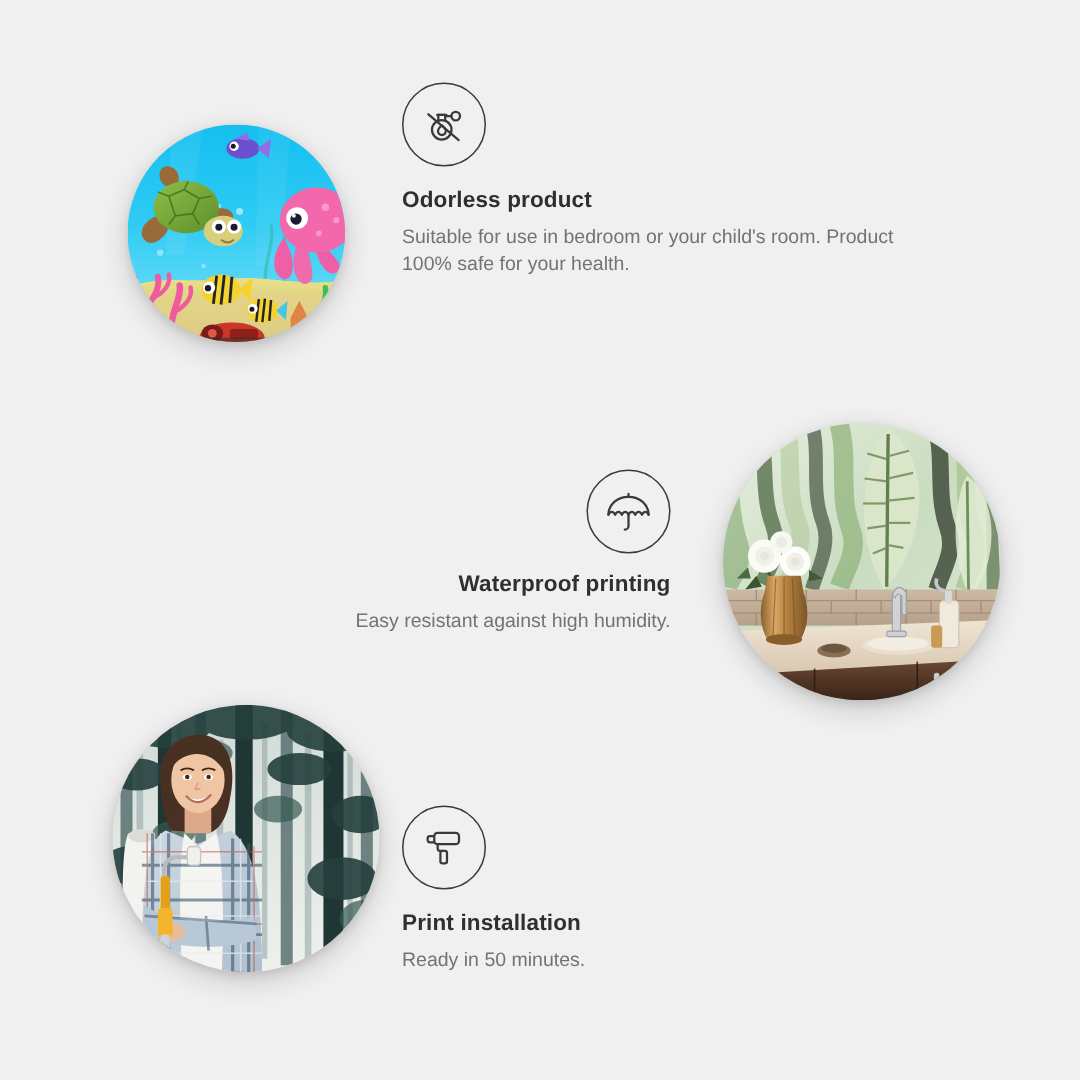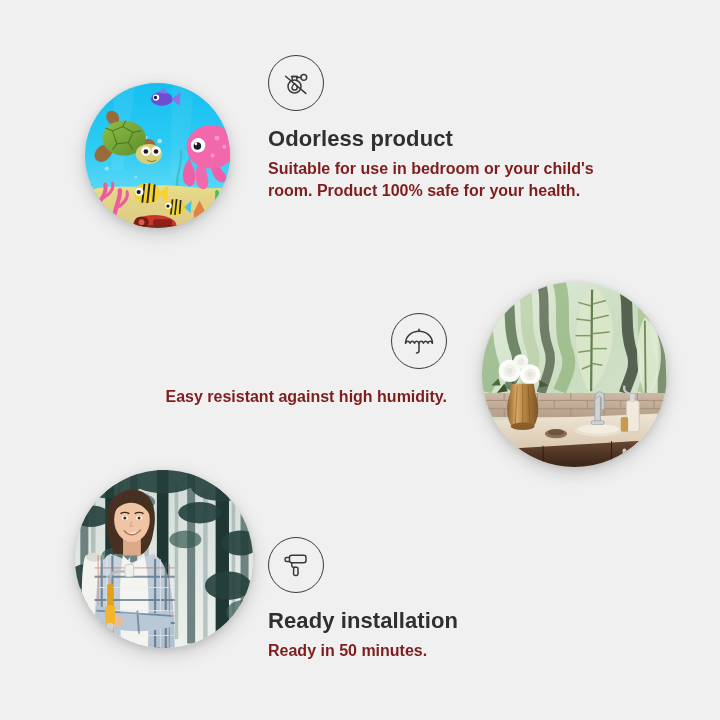--- a/index.html
+++ b/index.html
@@ -20,30 +20,30 @@
     overflow:hidden;
     box-shadow:0 6px 18px rgba(60,60,60,.22), 0 2px 6px rgba(60,60,60,.12);
     background:#ddd;
   }
   .photo svg{display:block;width:100%;height:100%;}
 
   
   .feature{position:absolute;}
   .f-title{
     color:#2f2f2f;
-    font-size:22px;
+    font-size:15px;
     font-weight:700;
     letter-spacing:.1px;
     margin:0;
     line-height:1.25;
   }
   .f-desc{
-    color:#7f1d1d;
-    font-size:16px;
-    font-weight:700;
+    color:#737373;
+    font-size:13px;
+    font-weight:400;
     line-height:1.42;
     margin:5px 0 0 0;
   }
   .icon-circle{
     width:56px;height:56px;
     border-radius:50%;
     border:1.6px solid #3a3a3a;
     display:flex;align-items:center;justify-content:center;
     box-sizing:border-box;
   }
@@ -502,35 +502,36 @@
     <div class="icon-row">
       <div class="icon-circle">
         <svg width="34" height="34" viewBox="0 0 34 34" fill="none" stroke="#3a3a3a" stroke-width="1.5" stroke-linecap="round" stroke-linejoin="round">
           <path d="M17 5.2v2"></path>
           <path d="M3.6 19.2c0-7 6-12 13.4-12s13.4 5 13.4 12"></path>
           <path d="M3.6 19.2c1.1-2.6 3.3-2.6 4.5 0 1.1-2.6 3.3-2.6 4.5 0 1.1-2.6 3.3-2.6 4.4 0 1.1-2.6 3.3-2.6 4.5 0 1.1-2.6 3.3-2.6 4.5 0 1.1-2.6 3.3-2.6 4.4 0"></path>
           <path d="M17 19.2v7.4a2.5 2.5 0 0 1-2.5 2.5"></path>
         </svg>
       </div>
     </div>
+    <h3 class="f-title">Waterproof printing</h3>
     <p class="f-desc">Easy resistant against high humidity.</p>
   </div>
 
   <div class="feature align-left" id="feature-installation">
     <div class="icon-row">
       <div class="icon-circle">
         <svg width="34" height="34" viewBox="0 0 34 34" fill="none" stroke="#3a3a3a" stroke-width="1.5" stroke-linecap="round" stroke-linejoin="round">
 
           <rect x="10.5" y="7.2" width="16.5" height="7.6" rx="2.2"></rect>
 
           <path d="M10.5 9.4H7.6a1.5 1.5 0 0 0-1.5 1.5v1.1a1.5 1.5 0 0 0 1.5 1.5h2.9"></path>
 
           <path d="M12.8 14.8v2.9a1.6 1.6 0 0 0 1.6 1.6h1.6"></path>
 
           <rect x="14.6" y="19.3" width="4.4" height="8.2" rx="1.4"></rect>
         </svg>
       </div>
     </div>
-    <h3 class="f-title">Ready installation</h3>
+    <h3 class="f-title">Print installation</h3>
     <p class="f-desc">Ready in 50 minutes.</p>
   </div>
 
 </div>
 
 </body></html>

